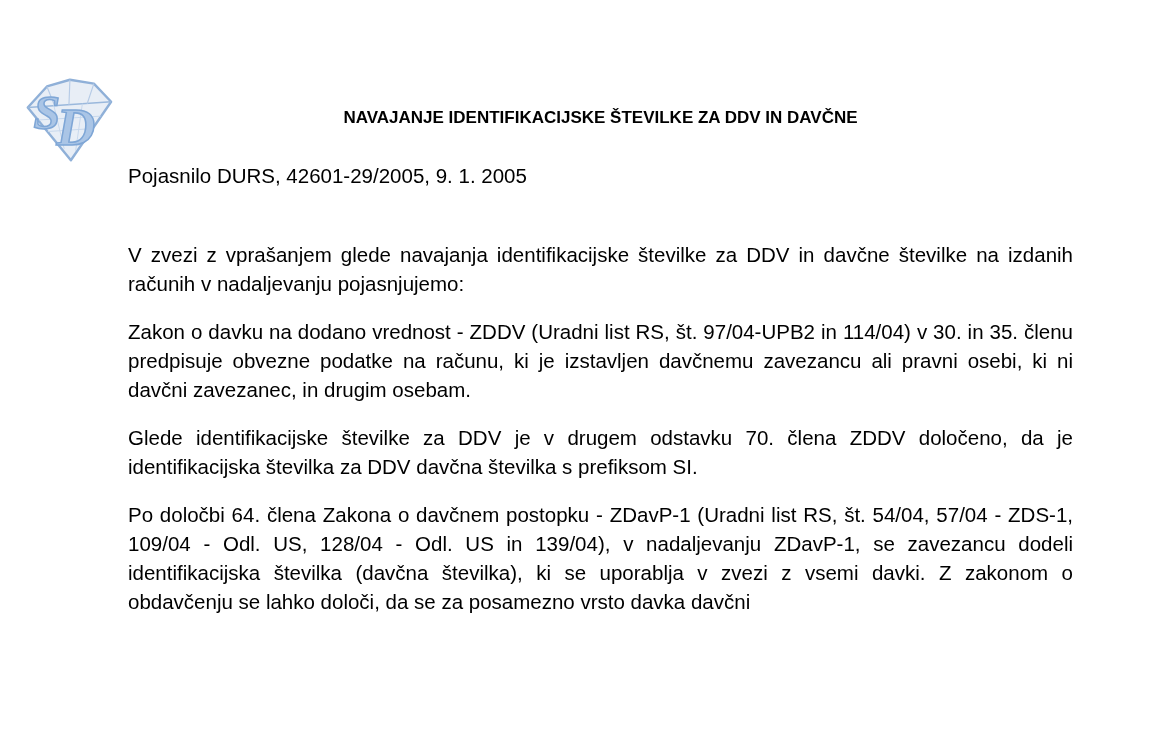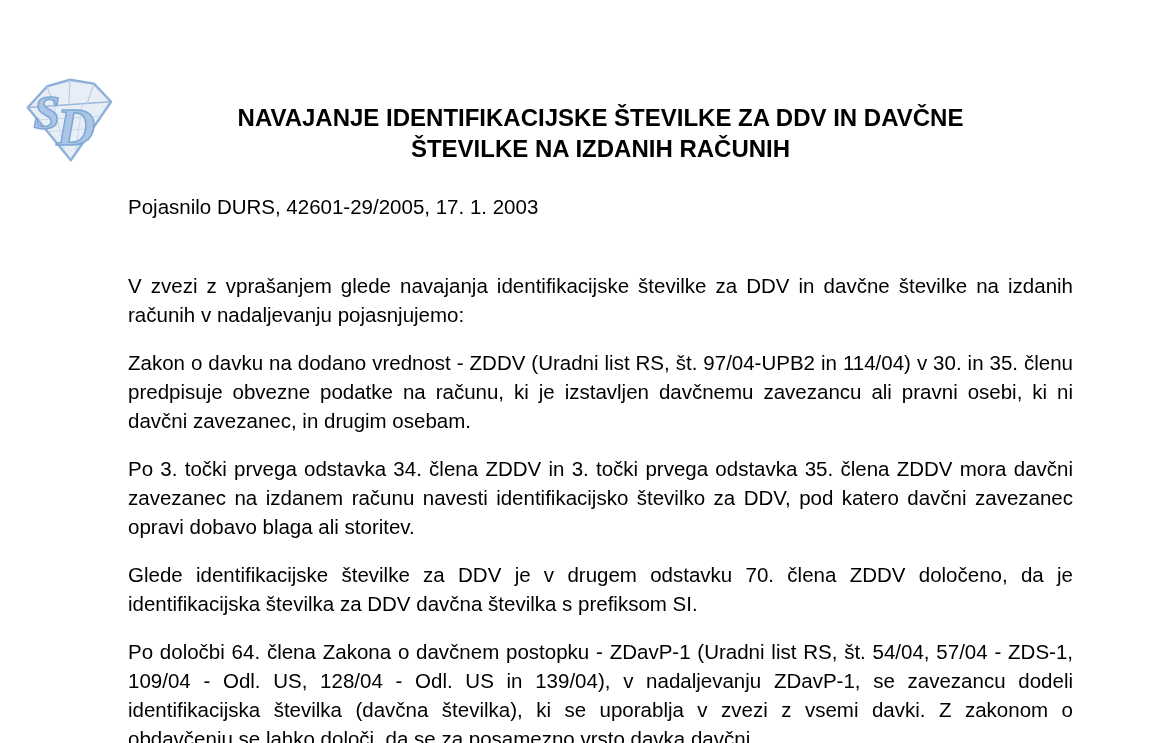--- a/index.html
+++ b/index.html
@@ -25,21 +25,21 @@
   }
   .logo svg { width: 100%; height: 100%; }
   .content {
     position: absolute;
     left: 128px;
     top: 0;
     width: 945px;
   }
   .title {
     margin: 102px 0 8px 0;
-    font-size: 24px;
+    font-size: 17px;
     line-height: 31px;
     font-weight: 700;
     text-align: center;
   }
   .title .tline { display: block; white-space: nowrap; }
   .subtitle {
     margin: 28px 0 0 0;
     font-size: 20.5px;
     line-height: 29px;
   }
@@ -69,25 +69,23 @@
 
       <text x="12" y="55" font-family="Liberation Serif, DejaVu Serif, serif" font-size="50" font-style="italic" font-weight="bold" fill="#aac5e6" stroke="#7ea6d6" stroke-width="1.6">S</text>
 
       <text x="36" y="72" font-family="Liberation Serif, DejaVu Serif, serif" font-size="56" font-style="italic" font-weight="bold" fill="#aac5e6" stroke="#7ea6d6" stroke-width="1.6">D</text>
     </svg>
   </div>
 
   <div class="content">
     <h1 class="title">
       <span class="tline">NAVAJANJE IDENTIFIKACIJSKE ŠTEVILKE ZA DDV IN DAVČNE</span>
-      <span class="tline">ŠTEVILKE NA IZDANIH RAČUNIH</span>
     </h1>
 
-    <p class="subtitle">Pojasnilo DURS, 42601-29/2005, 17. 1. 2003</p>
+    <p class="subtitle">Pojasnilo DURS, 42601-29/2005, 9. 1. 2005</p>
 
     <p class="para first">V zvezi z vprašanjem glede navajanja identifikacijske številke za DDV in davčne številke na izdanih računih v nadaljevanju pojasnjujemo:</p>
     <p class="para">Zakon o davku na dodano vrednost - ZDDV (Uradni list RS, št. 97/04-UPB2 in 114/04) v 30. in 35. členu predpisuje obvezne podatke na računu, ki je izstavljen davčnemu zavezancu ali pravni osebi, ki ni davčni zavezanec, in drugim osebam.</p>
-    <p class="para">Po 3. točki prvega odstavka 34. člena ZDDV in 3. točki prvega odstavka 35. člena ZDDV mora davčni zavezanec na izdanem računu navesti identifikacijsko številko za DDV, pod katero davčni zavezanec opravi dobavo blaga ali storitev.</p>
     <p class="para">Glede identifikacijske številke za DDV je v drugem odstavku 70. člena ZDDV določeno, da je identifikacijska številka za DDV davčna številka s prefiksom SI.</p>
     <p class="para">Po določbi 64. člena Zakona o davčnem postopku - ZDavP-1 (Uradni list RS, št. 54/04, 57/04 - ZDS-1, 109/04 - Odl. US, 128/04 - Odl. US in 139/04), v nadaljevanju ZDavP-1, se zavezancu dodeli identifikacijska številka (davčna številka), ki se uporablja v zvezi z vsemi davki. Z zakonom o obdavčenju se lahko določi, da se za posamezno vrsto davka davčni</p>
   </div>
 
 </div>
 
 </body></html>

